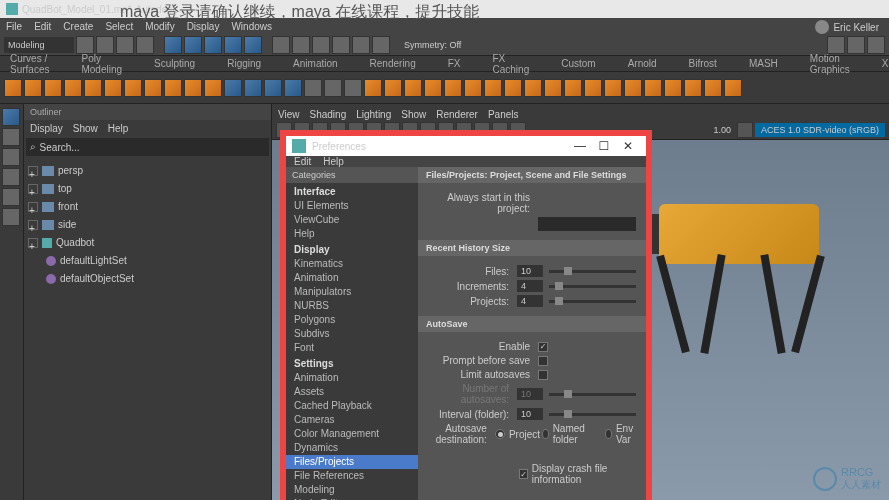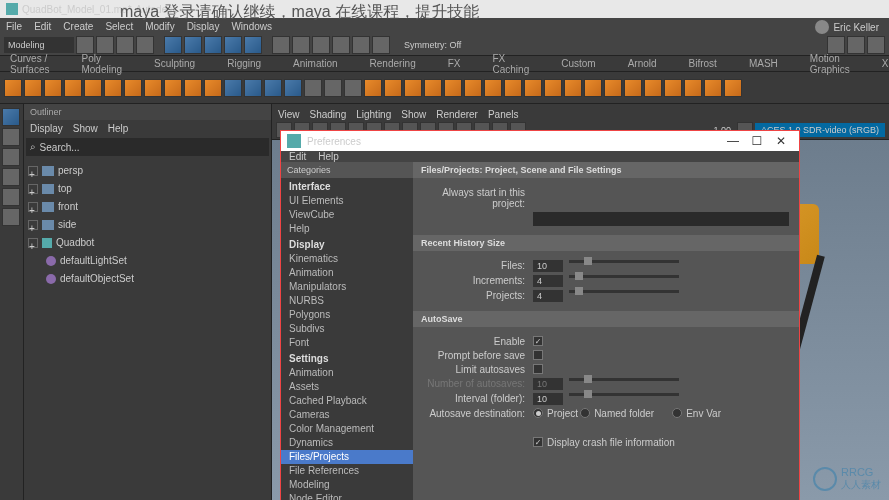--- a/index.html
+++ b/index.html
@@ -38,36 +38,36 @@
 .vp-tools .sp{flex:1}
 .vp-tools .txt{font-size:9px;padding:0 4px}
 .robot{position:absolute;right:30px;top:80px;width:240px;height:220px}
 .robot-body{position:absolute;top:20px;left:40px;width:160px;height:60px;background:linear-gradient(135deg,#e8a838,#c88818);border-radius:6px}
 .robot-head{position:absolute;top:30px;left:0;width:50px;height:40px;background:#333;border-radius:4px}
 .robot-leg{position:absolute;width:8px;height:100px;background:#222}
 .l1{top:70px;left:50px;transform:rotate(-15deg)}
 .l2{top:70px;left:90px;transform:rotate(10deg)}
 .l3{top:70px;left:150px;transform:rotate(-10deg)}
 .l4{top:70px;left:185px;transform:rotate(15deg)}
-.prefs{position:absolute;left:280px;top:130px;width:520px;height:370px;background:#f0f0f0;border:1px solid #ef4444;display:flex;flex-direction:column;z-index:10}
+.prefs{position:absolute;left:280px;top:130px;width:372px;height:370px;background:#f0f0f0;border:6px solid #ef4444;display:flex;flex-direction:column;z-index:10}
 .prefs-title{height:24px;background:#fff;display:flex;align-items:center;padding:0 6px;color:#333;font-size:10px}
 .prefs-title .pi{width:14px;height:14px;background:#5aa;margin-right:6px}
 .prefs-title .sp{flex:1}
 .prefs-title .wb{width:24px;height:20px;display:flex;align-items:center;justify-content:center;color:#333;font-size:12px}
 .prefs-menu{height:18px;background:#444;display:flex;align-items:center;gap:12px;padding:0 8px;font-size:9px}
 .prefs-body{flex:1;display:flex;background:#444}
 .cats{width:132px;background:#3a3a3a;display:flex;flex-direction:column;font-size:9px;overflow-y:auto}
 .cats-head{background:#555;padding:3px 6px;font-weight:normal;font-size:9px}
 .cat{padding:1px 8px;line-height:12px;color:#bbb}
 .cat.sel{background:#4a7aca;color:#fff}
 .cat.h{font-weight:bold;color:#ddd;padding-top:3px}
 .settings{flex:1;background:#555;padding:0;overflow-y:auto}
 .sect-head{background:#666;padding:3px 8px;font-size:9px;color:#ddd;font-weight:bold}
 .sect{padding:6px 10px}
-.row{display:flex;align-items:flex-start;margin:3px 0;font-size:9px}
+.row{display:flex;align-items:center;margin:3px 0;font-size:9px}
 .row .lbl{width:110px;text-align:right;padding-right:8px;color:#ccc}
 .row .val{width:30px;background:#333;padding:1px 4px;font-size:9px}
 .row .slider{width:110px;height:3px;background:#333;margin-left:6px;position:relative}
 .row .slider .h{position:absolute;width:8px;height:8px;background:#888;top:-3px}
 .row .cb{width:10px;height:10px;background:#333;border:1px solid #777;margin-right:4px;display:flex;align-items:center;justify-content:center;font-size:8px}
 .row .rb{width:10px;height:10px;border:1px solid #777;border-radius:50%;margin-right:4px;background:#333}
 .row .rb.on::after{content:"";width:5px;height:5px;background:#ccc;border-radius:50%;display:block;margin:2px}
 .overlay{position:absolute;top:2px;left:120px;font-size:16px;color:#555;z-index:20;font-family:"Microsoft YaHei",sans-serif}
 .watermark{position:absolute;bottom:8px;right:8px;font-size:9px;color:#5a8aaa;z-index:15;display:flex;align-items:center;gap:4px}
 .watermark .logo{width:24px;height:24px;border:2px solid #5a8aaa;border-radius:50%}

